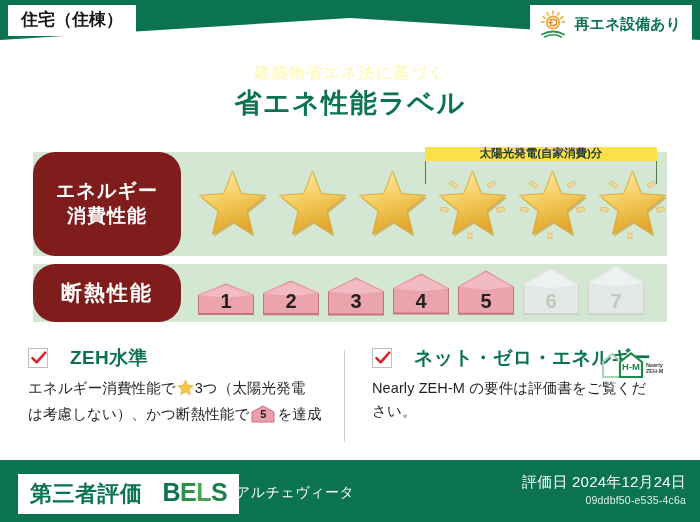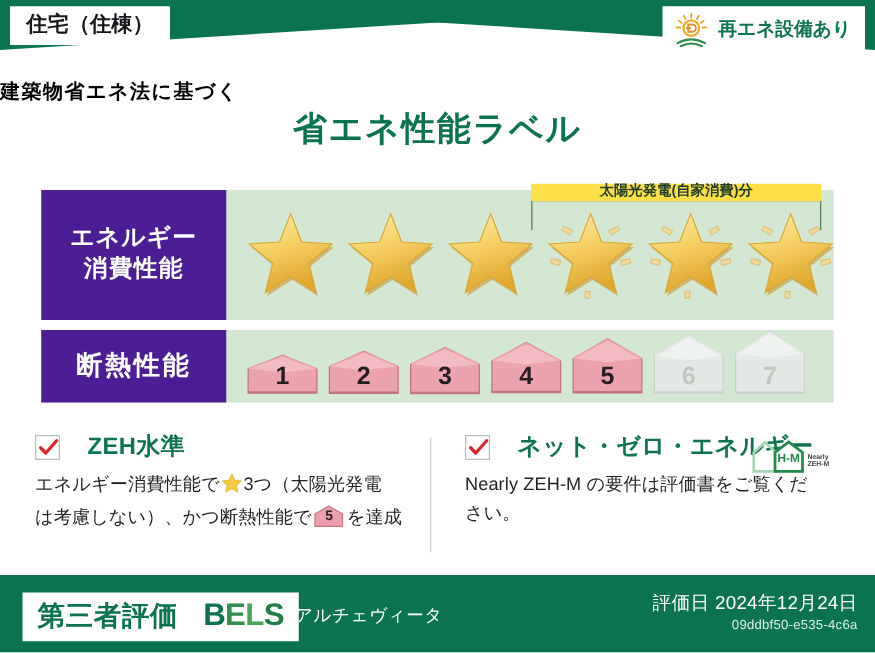--- a/index.html
+++ b/index.html
@@ -42,47 +42,49 @@
   }
   .tag-renew .rtxt {
     font-size: 15px; font-weight: bold; color: #0b7350;
     line-height: 1.2;
   }
   .sun-icon { width: 30px; height: 28px; display: block; flex: none; }
 
   
   .head-sub {
     position: absolute; top: 63px; left: 0; width: 700px;
-    font-size: 16px; font-weight: bold; color: #000000;
+    text-align: center;
+    font-size: 16px; font-weight: bold; color: #fef9c3;
     letter-spacing: 1.2px;
   }
   .head-main {
     position: absolute; top: 85px; left: 0; width: 700px;
     text-align: center;
     font-size: 27px; font-weight: bold; color: #0b7350;
     letter-spacing: 1.5px;
   }
 
   
   .row {
     position: absolute; left: 33px; width: 634px;
     background: #d4e7d2;
     display: flex; align-items: stretch;
   }
   .row-energy { top: 152px; height: 104px; }
   .row-insul  { top: 264px; height: 58px; }
 
   .row-label {
     flex: none;
-    background: #4c1d95;
+    background: #7f1d1d;
     color: #ffffff;
     display: flex; flex-direction: column;
     align-items: center; justify-content: center;
     font-weight: bold;
     line-height: 1.3;
+    border-radius: 22px;
   }
   .row-energy .row-label { width: 148px; font-size: 19px; letter-spacing: 1px; }
   .row-insul  .row-label { width: 148px; font-size: 21px; letter-spacing: 2px; }
 
   .row-body { flex: 1; position: relative; }
 
   
   .stars {
     position: absolute; left: 14px; top: 50%;
     transform: translateY(-50%);

